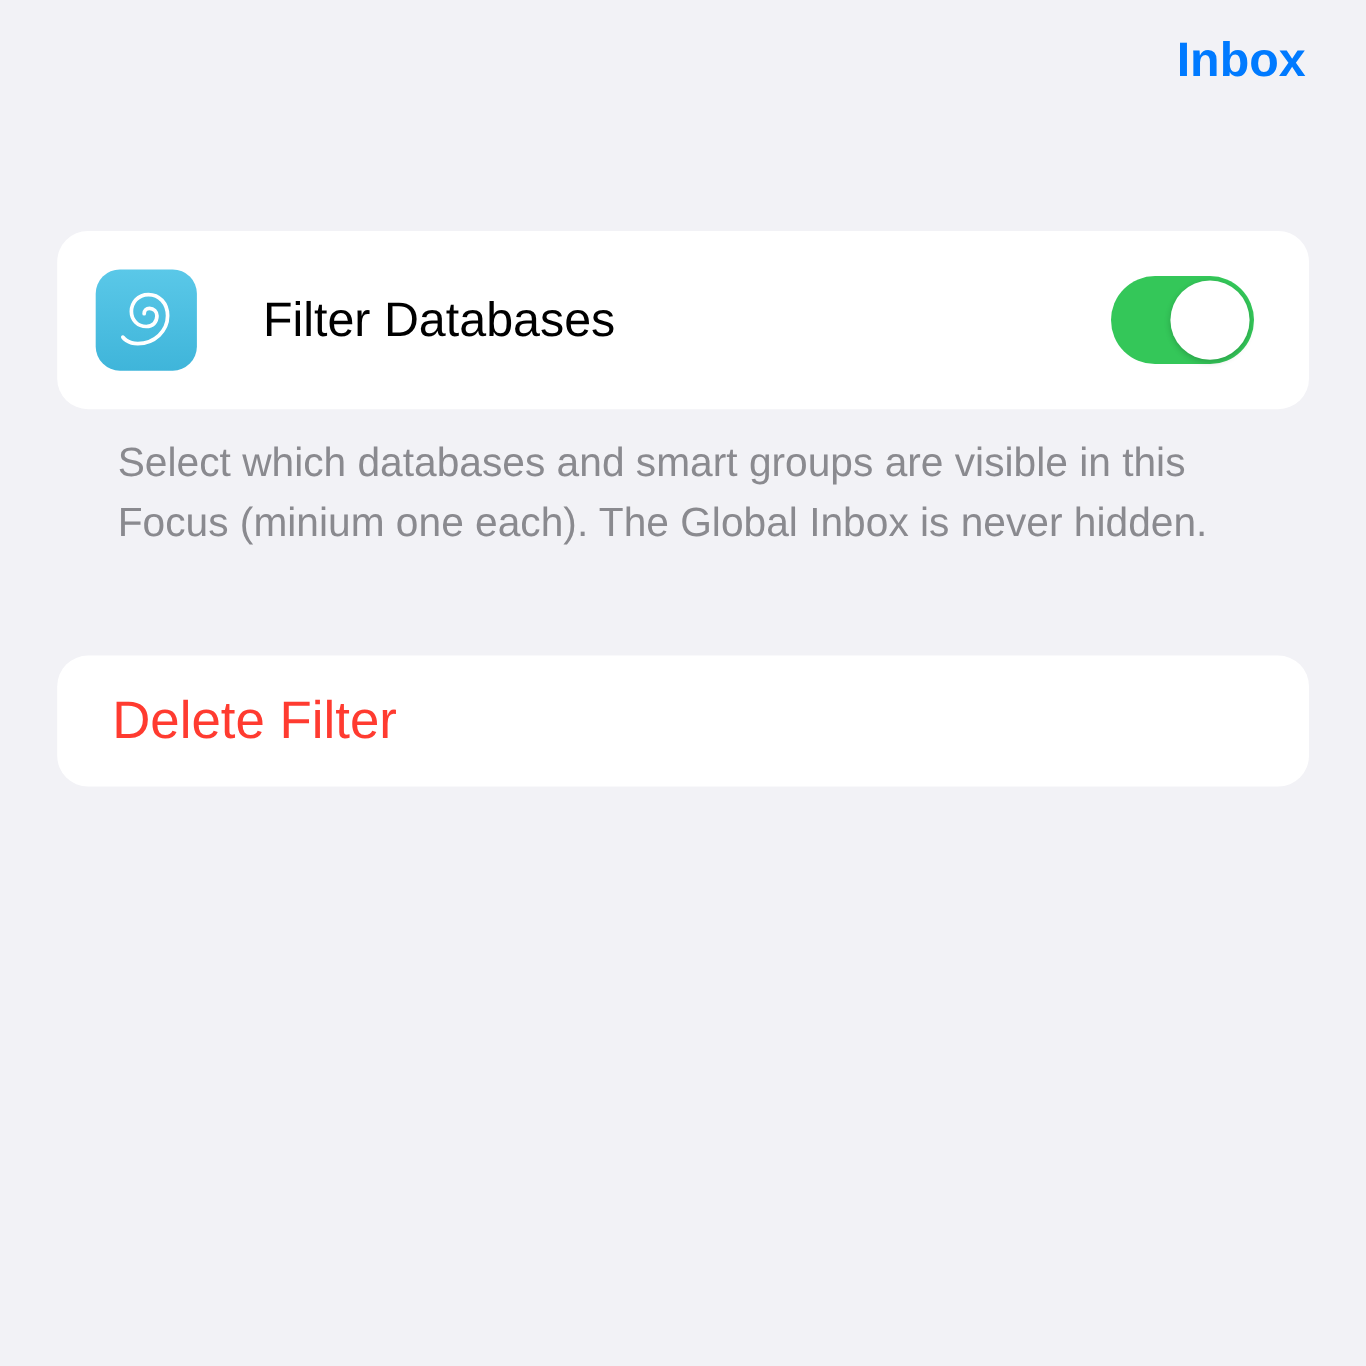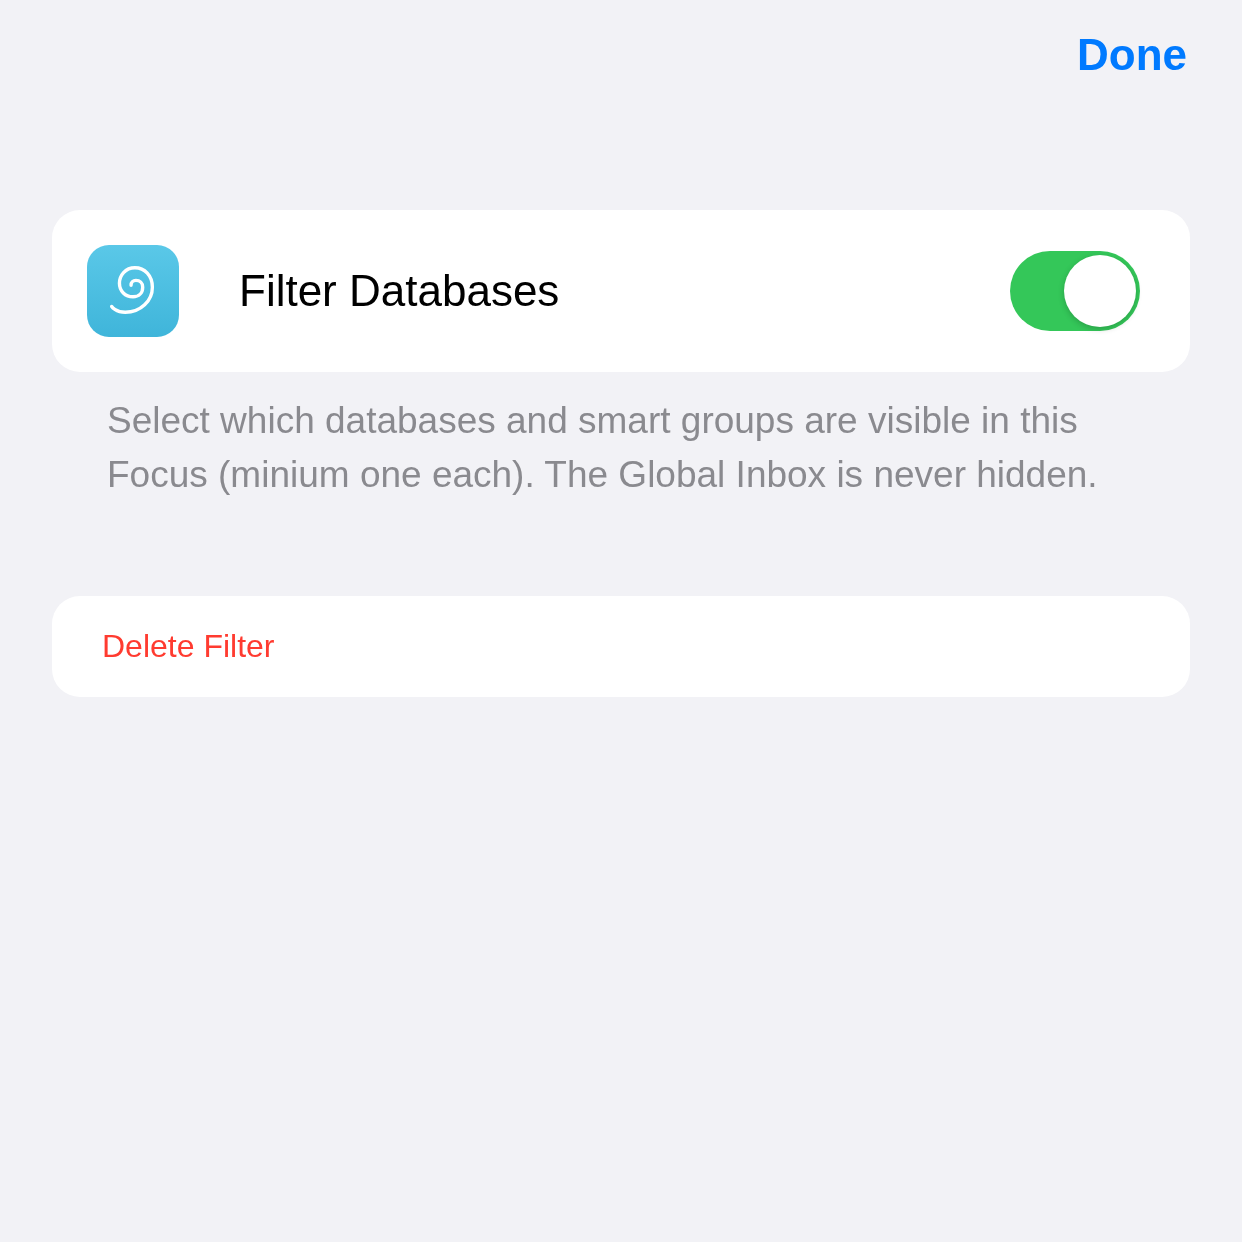--- a/index.html
+++ b/index.html
@@ -115,30 +115,30 @@
       margin-left: 50px;
     }
     .card-3 {
       margin-top: 95px;
     }
     .delete-row {
       padding: 32px 50px;
       cursor: pointer;
     }
     .delete-label {
-      font-size: 32px;
+      font-size: 48px;
       color: #ff3b30;
       font-weight: 400;
     }
   </style>
 </head>
 <body>
 
 <div class="header">
-  <button class="done-button">Done</button>
+  <button class="done-button">Inbox</button>
 </div>
 
 <div class="content">
 
   <div class="card card-1">
     <div class="filter-row">
       <div class="app-icon">
         <svg viewBox="0 0 64 64" fill="none" stroke="#ffffff" stroke-width="3.5" stroke-linecap="round" stroke-linejoin="round">
           <path d="M 10 48 C 10 48 14 54 24 54 C 40 54 52 42 52 28 C 52 16 44 8 34 8 C 24 8 18 16 18 24 C 18 32 24 38 32 38 C 38 38 42 34 42 28 C 42 24 39 21 35 21 C 32 21 30 23 30 26"></path>
         </svg>

